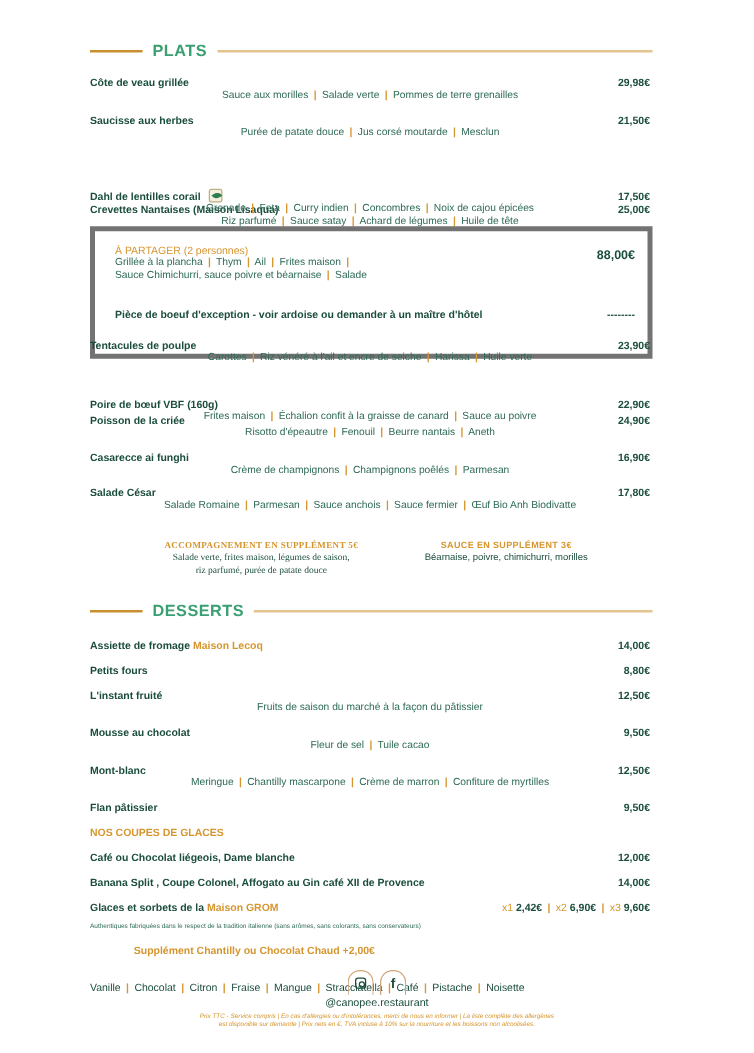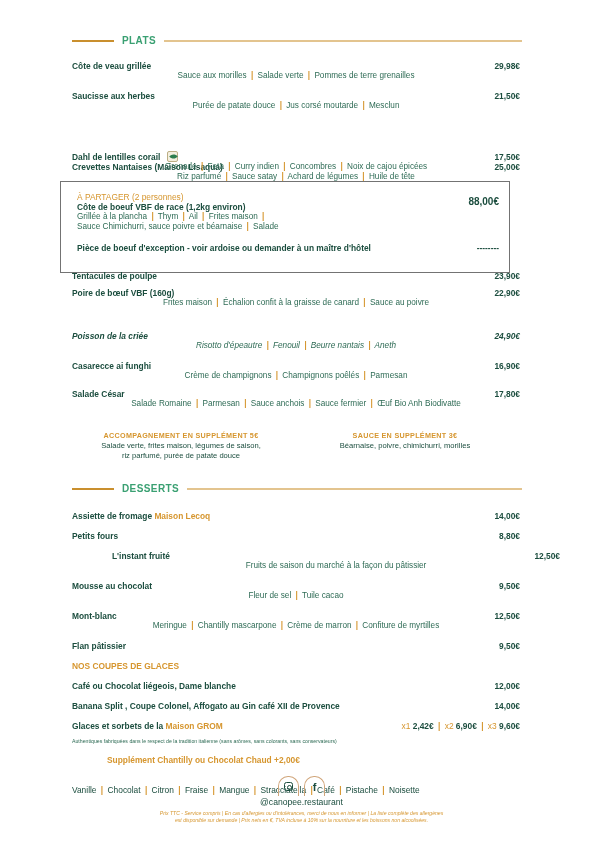--- a/index.html
+++ b/index.html
@@ -3,35 +3,35 @@
   <meta charset="utf-8">
   <style>
     * { box-sizing: border-box; margin: 0; padding: 0; }
     html, body { width: 603px; height: 842px; background: #ffffff; overflow: hidden; }
     body { font-family: "Liberation Sans", "DejaVu Sans", sans-serif; color: #1b4d3e; position: relative; }
 
     .page { position: absolute; left: 0; top: 0; width: 603px; height: 842px; }
 
     .section-header { position: absolute; left: 72px; width: 450px; height: 12px; display: flex; align-items: center; }
     .section-header .line-left { width: 42px; height: 1.5px; background: #c98f2e; }
-    .section-header .title { font-size: 10px; font-weight: bold; color: #3aa072; letter-spacing: 0.4px; padding: 0 8px; line-height: 12px; }
+    .section-header .title { font-size: 13px; font-weight: bold; color: #3aa072; letter-spacing: 0.4px; padding: 0 8px; line-height: 12px; }
     .section-header .line-right { flex: 1; height: 1.5px; background: #e3c48f; }
 
     .item { position: absolute; left: 72px; width: 448px; }
     .item .row { display: flex; justify-content: space-between; align-items: baseline; }
     .item .name { font-size: 8.4px; font-weight: bold; color: #1b4d3e; line-height: 10px; white-space: nowrap; }
     .item .price { font-size: 8.4px; font-weight: bold; color: #1b4d3e; line-height: 10px; white-space: nowrap; }
     .item .desc { font-size: 8.2px; color: #2e6b55; line-height: 10px; white-space: nowrap; text-align: center; }
     .sep { color: #d6962f; font-weight: bold; padding: 0 2px; }
     .accent { color: #d6962f; }
 
     .leaf-icon { display: inline-block; width: 11px; height: 11px; margin-left: 7px; vertical-align: -2px; border: 1px solid #bcae85; border-radius: 2px; background: #f4efdf; position: relative; }
     .leaf-icon::after { content: ""; position: absolute; left: 2px; top: 2px; width: 7px; height: 5px; background: #2e7d4e; border-radius: 0 6px 0 6px; transform: rotate(-35deg); }
 
-    .share-box { position: absolute; left: 60px; top: 181px; width: 450px; height: 92px; border: 1px solid #737373; }
+    .share-box { position: absolute; left: 72px; top: 181px; width: 450px; height: 106px; border: 4px solid #737373; }
     .share-box .inner { position: absolute; left: 16px; top: 10px; width: 424px; }
     .share-box .label { font-size: 8.4px; color: #d6962f; line-height: 10px; }
     .share-box .name { font-size: 8.4px; font-weight: bold; color: #1b4d3e; line-height: 10px; }
     .share-box .desc { font-size: 8.2px; color: #2e6b55; line-height: 10px; }
     .share-box .price { position: absolute; right: 10px; font-size: 10px; font-weight: bold; color: #1b4d3e; }
     .share-box .exception { position: absolute; left: 16px; top: 61px; font-size: 8.4px; font-weight: bold; color: #1b4d3e; white-space: nowrap; }
     .share-box .dashes { position: absolute; right: 10px; top: 61px; font-size: 8.4px; font-weight: bold; color: #1b4d3e; }
 
     .supp { position: absolute; text-align: center; }
     .supp .title { font-size: 7.2px; font-weight: bold; color: #d6962f; letter-spacing: 0.3px; line-height: 10px; }
@@ -94,44 +94,44 @@
           <div class="name"><span>Dahl de lentilles corail</span><span class="leaf-icon"></span></div>
           <div class="price">17,50€</div>
         </div>
         <div class="desc"><span>Grenade</span> <span class="sep">|</span> <span>Feta</span> <span class="sep">|</span> <span>Curry indien</span> <span class="sep">|</span> <span>Concombres</span> <span class="sep">|</span> <span>Noix de cajou épicées</span></div>
       </div>
     </div>
 
   <div class="share-box">
     <div class="inner">
       <div class="label">À PARTAGER (2 personnes)</div>
-      <div class="name">Côte de boeuf VBF de race (1,2kg environ)</div>
       <div class="desc" id="share-desc1"><span>Grillée à la plancha</span> <span class="sep">|</span> <span>Thym</span> <span class="sep">|</span> <span>Ail</span> <span class="sep">|</span> <span>Frites maison</span> <span class="sep">|</span></div>
       <div class="desc" id="share-desc2"><span>Sauce Chimichurri, sauce poivre et béarnaise</span> <span class="sep">|</span> <span>Salade</span></div>
     </div>
     <div class="price" style="top:14px;">88,00€</div>
     <div class="exception">Pièce de boeuf d'exception - voir ardoise ou demander à un maître d'hôtel</div>
     <div class="dashes">--------</div>
   </div>
 
   <div id="plats-items2">
       <div class="item" style="top: 271px;">
         <div class="row">
           <div class="name"><span>Tentacules de poulpe</span></div>
           <div class="price">23,90€</div>
         </div>
-      </div>
-      <div class="item" style="top: 288px;">
+        <div class="desc"><span>Carottes</span> <span class="sep">|</span> <span>Riz vénéré à l'ail et encre de seiche</span> <span class="sep">|</span> <span>Harissa</span> <span class="sep">|</span> <span>Huile verte</span></div>
+      </div>
+      <div class="item" style="top: 318px;">
         <div class="row">
           <div class="name"><span>Poire de bœuf VBF (160g)</span></div>
           <div class="price">22,90€</div>
         </div>
         <div class="desc"><span>Frites maison</span> <span class="sep">|</span> <span>Échalion confit à la graisse de canard</span> <span class="sep">|</span> <span>Sauce au poivre</span></div>
       </div>
-      <div class="item" style="top: 331px; font-style: italic;">
+      <div class="item" style="top: 331px;">
         <div class="row">
           <div class="name"><span>Poisson de la criée</span></div>
           <div class="price">24,90€</div>
         </div>
         <div class="desc"><span>Risotto d'épeautre</span> <span class="sep">|</span> <span>Fenouil</span> <span class="sep">|</span> <span>Beurre nantais</span> <span class="sep">|</span> <span>Aneth</span></div>
       </div>
       <div class="item" style="top: 361px;">
         <div class="row">
           <div class="name"><span>Casarecce ai funghi</span></div>
           <div class="price">16,90€</div>
@@ -140,21 +140,21 @@
       </div>
       <div class="item" style="top: 389px;">
         <div class="row">
           <div class="name"><span>Salade César</span></div>
           <div class="price">17,80€</div>
         </div>
         <div class="desc"><span>Salade Romaine</span> <span class="sep">|</span> <span>Parmesan</span> <span class="sep">|</span> <span>Sauce anchois</span> <span class="sep">|</span> <span>Sauce fermier</span> <span class="sep">|</span> <span>Œuf Bio Anh Biodivatte</span></div>
       </div>
     </div>
 
-  <div class="supp" style="left:76px; top:431px; width:210px;">
+  <div class="supp" style="left:104px; top:431px; width:210px;font-family:Liberation Serif, serif;">
     <div class="title">ACCOMPAGNEMENT EN SUPPLÉMENT 5€</div>
     <div class="text">Salade verte, frites maison, légumes de saison,</div>
     <div class="text">riz parfumé, purée de patate douce</div>
   </div>
   <div class="supp" style="left:320px; top:431px; width:170px;">
     <div class="title">SAUCE EN SUPPLÉMENT 3€</div>
     <div class="text">Béarnaise, poivre, chimichurri, morilles</div>
   </div>
 
   <div class="section-header" style="top:483px;">
@@ -169,21 +169,21 @@
           <div class="name"><span>Assiette de fromage</span> <span class="accent">Maison Lecoq</span></div>
           <div class="price">14,00€</div>
         </div>
       </div>
       <div class="item" style="top: 531px;">
         <div class="row">
           <div class="name"><span>Petits fours</span></div>
           <div class="price">8,80€</div>
         </div>
       </div>
-      <div class="item" style="top: 551px; margin-left: 40px;">
+      <div class="item" style="top: 551px;">
         <div class="row">
           <div class="name"><span>L'instant fruité</span></div>
           <div class="price">12,50€</div>
         </div>
         <div class="desc"><span>Fruits de saison du marché à la façon du pâtissier</span></div>
       </div>
       <div class="item" style="top: 581px;">
         <div class="row">
           <div class="name"><span>Mousse au chocolat</span></div>
           <div class="price">9,50€</div>

